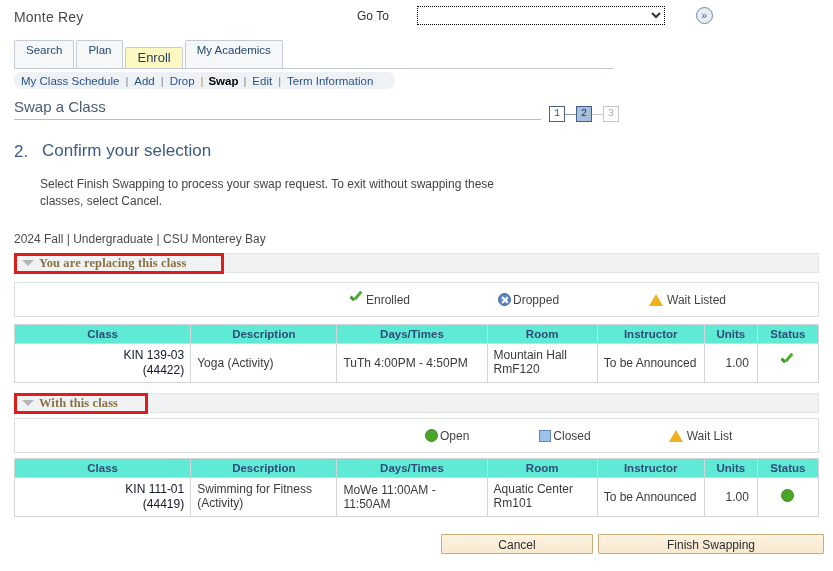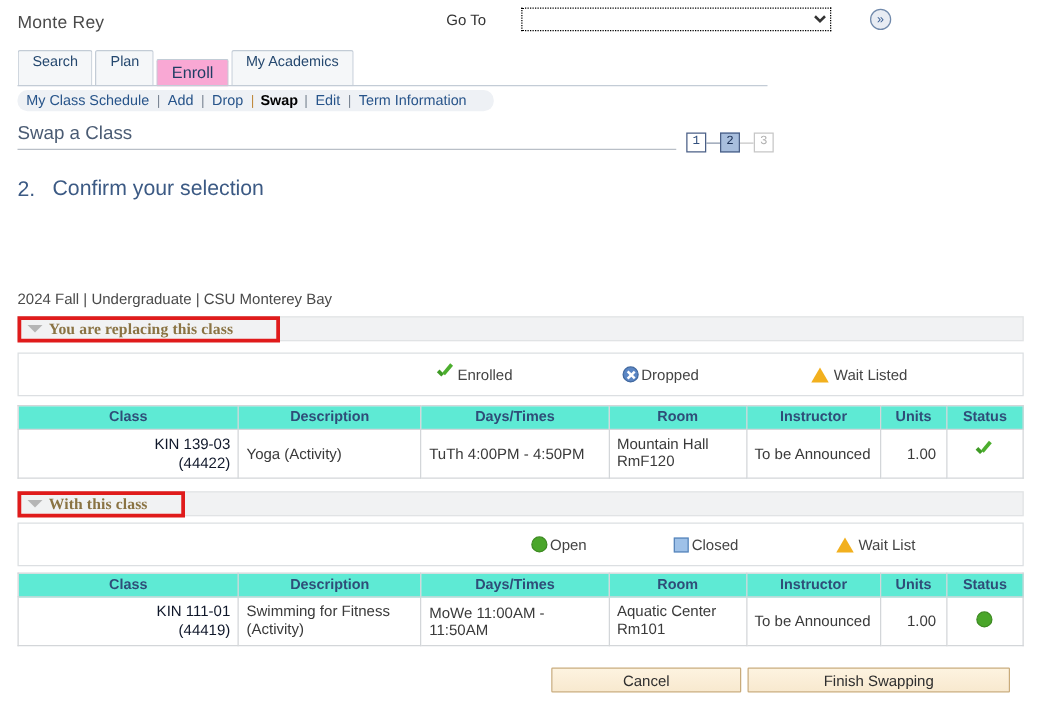--- a/index.html
+++ b/index.html
@@ -59,21 +59,21 @@
     background: #f5f7f9;
     color: #25486f;
     padding: 3px 11px 13px 11px;
     margin-right: 2px;
     font-size: 11.5px;
     border-radius: 2px 2px 0 0;
     cursor: pointer;
     white-space: nowrap;
   }
   .tab.active {
-    background: #f9a8d4;
+    background: #fef9c3;
     color: #1f3d63;
     font-size: 13px;
     font-weight: 400;
     padding: 2px 11px 4px 11px;
   }
   .tabs-underline {
     position: absolute; left: 14px; top: 68px; width: 600px;
     height: 1px; background: #c3ccd6;
   }
 
@@ -249,21 +249,21 @@
     color: #2e2e2e;
     font-size: 12px;
     font-family: "Liberation Sans", sans-serif;
     text-align: center;
     cursor: pointer;
     border-radius: 1px;
     height: 20px;
     line-height: 18px;
   }
   #btn-cancel { left: 441px; width: 152px; }
-  #btn-finish { left: 598px; width: 210px; }
+  #btn-finish { left: 598px; width: 226px; }
 </style>
 </head>
 <body>
 
 <div id="page">
 
   <div class="topbar">
     <div class="user-name">Monte Rey</div>
     <div class="goto-wrap">
       <span class="goto-label">Go To</span>
@@ -302,20 +302,21 @@
   <div class="steps">
     <span class="step done">1</span>
     <span class="step-line"></span>
     <span class="step active">2</span>
     <span class="step-line dim"></span>
     <span class="step todo">3</span>
   </div>
 
   <div class="sec-num">2.</div>
   <div class="sec-title">Confirm your selection</div>
+  <div class="instr">Select Finish Swapping to process your swap request. To exit without swapping these classes, select Cancel.</div>
   <div class="term-line">2024 Fall | Undergraduate | CSU Monterey Bay</div>
 
   <div class="sec-bar" style="top:253px;">
     <span class="tri"></span>
     <span class="sec-label">You are replacing this class</span>
   </div>
   <div class="redbox" style="left:14px; top:253px; width:210px; height:21px;"></div>
 
   <div class="legend" style="top:282px;padding-left:16px;">
     <div class="legend-item" style="margin-left:318px;">

